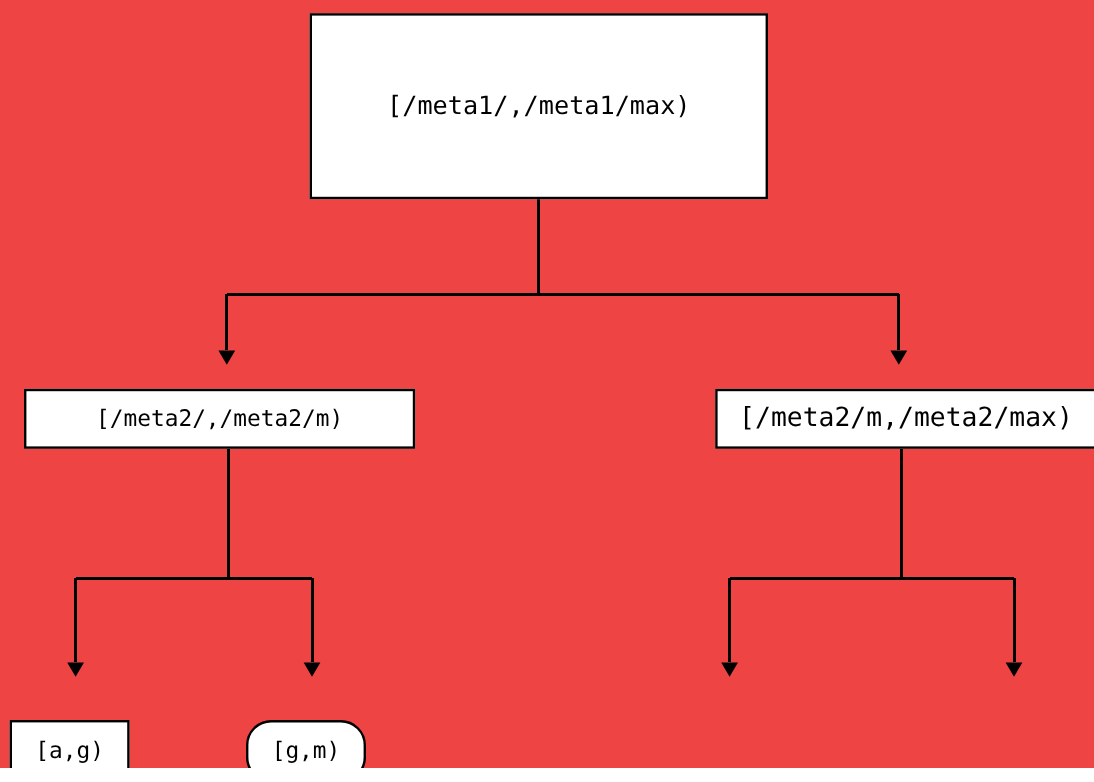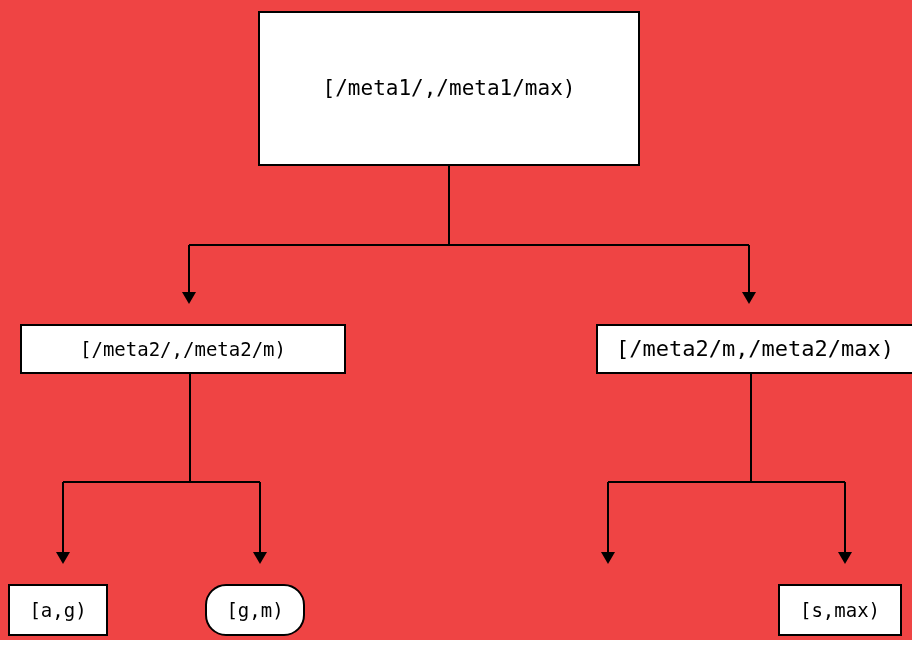--- a/index.html
+++ b/index.html
@@ -58,21 +58,21 @@
     text-align: right;
   }
   .node-mid-right {
     left: 596px;
     top: 324px;
     width: 318px;
     height: 50px;
     font-size: 22px;
   }
   .node-leaf {
-    top: 584px;
+    top: 600px;
     height: 52px;
     font-size: 19px;
   }
   .leaf-0 { left: 8px;   width: 100px; }
   .leaf-1 { left: 205px; width: 100px; border-radius: 21px; }
   .leaf-2 { left: 553px; width: 100px; }
   .leaf-3 { left: 778px; width: 124px; }
 </style>
 </head>
 <body>
@@ -121,17 +121,14 @@
 
   <div class="node node-leaf leaf-0">
     <span class="label">[a,g)</span>
   </div>
 
   <div class="node node-leaf leaf-1">
     <span class="label">[g,m)</span>
   </div>
 
 
-  <div class="node node-leaf leaf-3">
-    <span class="label">[s,max)</span>
-  </div>
 
 </div>
 
 </body></html>

